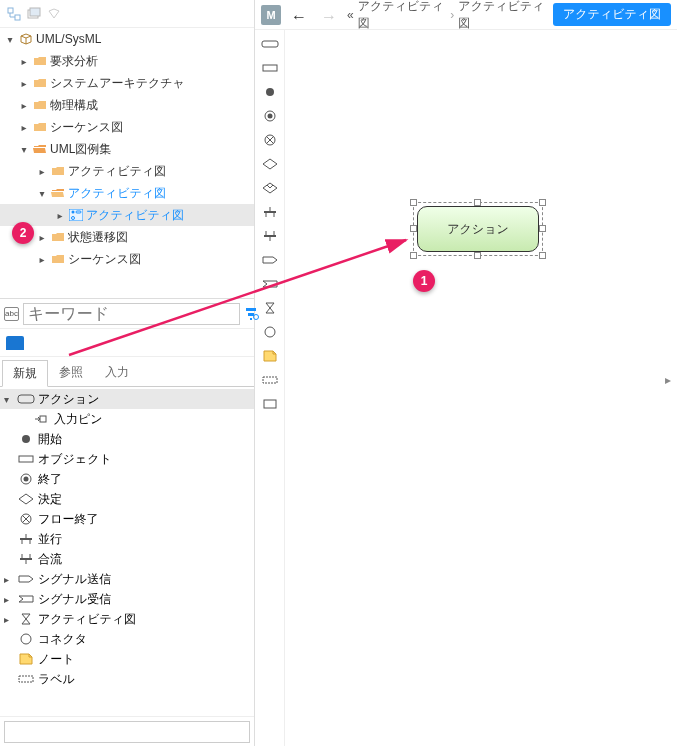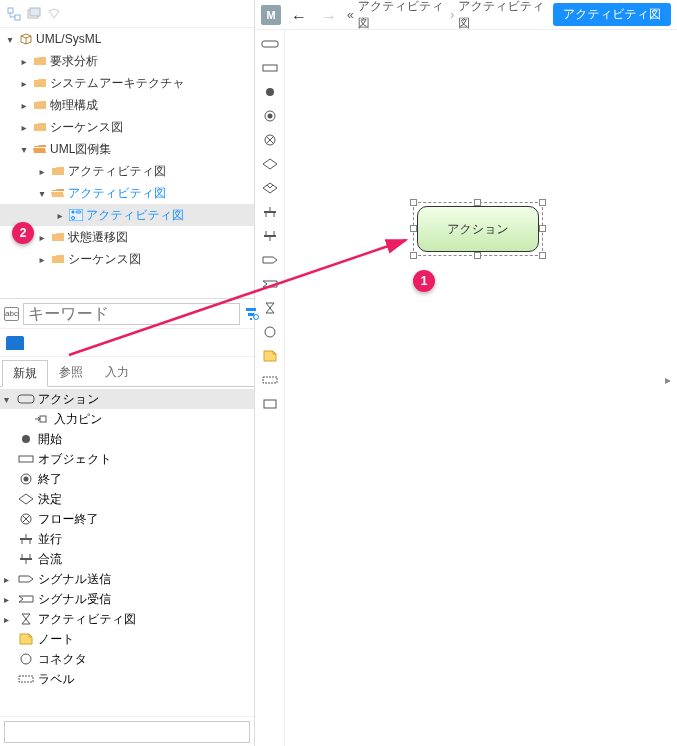--- a/index.html
+++ b/index.html
@@ -337,34 +337,34 @@
           <svg width="18" height="12">
             <path d="M5 1 L13 1 L5 11 L13 11 Z" fill="none" stroke="#555"></path>
           </svg>
         </span>
       <span>アクティビティ図</span>
     </div>
     <div class="pal-item pal-depth-0">
       <span class="chevron"></span>
       <span class="picon">
           <svg width="18" height="12">
+            <circle cx="9" cy="6" r="5" fill="none" stroke="#555"></circle>
+          </svg>
+        </span>
+      <span>コネクタ</span>
+    </div>
+    <div class="pal-item pal-depth-0">
+      <span class="chevron"></span>
+      <span class="picon">
+          <svg width="18" height="12">
             <path d="M3 1 L12 1 L15 4 L15 11 L3 11 Z" fill="#ffd970" stroke="#d4a030"></path>
             <path d="M12 1 L12 4 L15 4" fill="none" stroke="#d4a030"></path>
           </svg>
         </span>
       <span>ノート</span>
-    </div>
-    <div class="pal-item pal-depth-0">
-      <span class="chevron"></span>
-      <span class="picon">
-          <svg width="18" height="12">
-            <circle cx="9" cy="6" r="5" fill="none" stroke="#555"></circle>
-          </svg>
-        </span>
-      <span>コネクタ</span>
     </div>
     <div class="pal-item pal-depth-0">
       <span class="chevron"></span>
       <span class="picon">
           <svg width="18" height="12">
             <rect x="2" y="3" width="14" height="6" fill="none" stroke="#555" stroke-dasharray="2 1"></rect>
           </svg>
         </span>
       <span>ラベル</span>
     </div>

